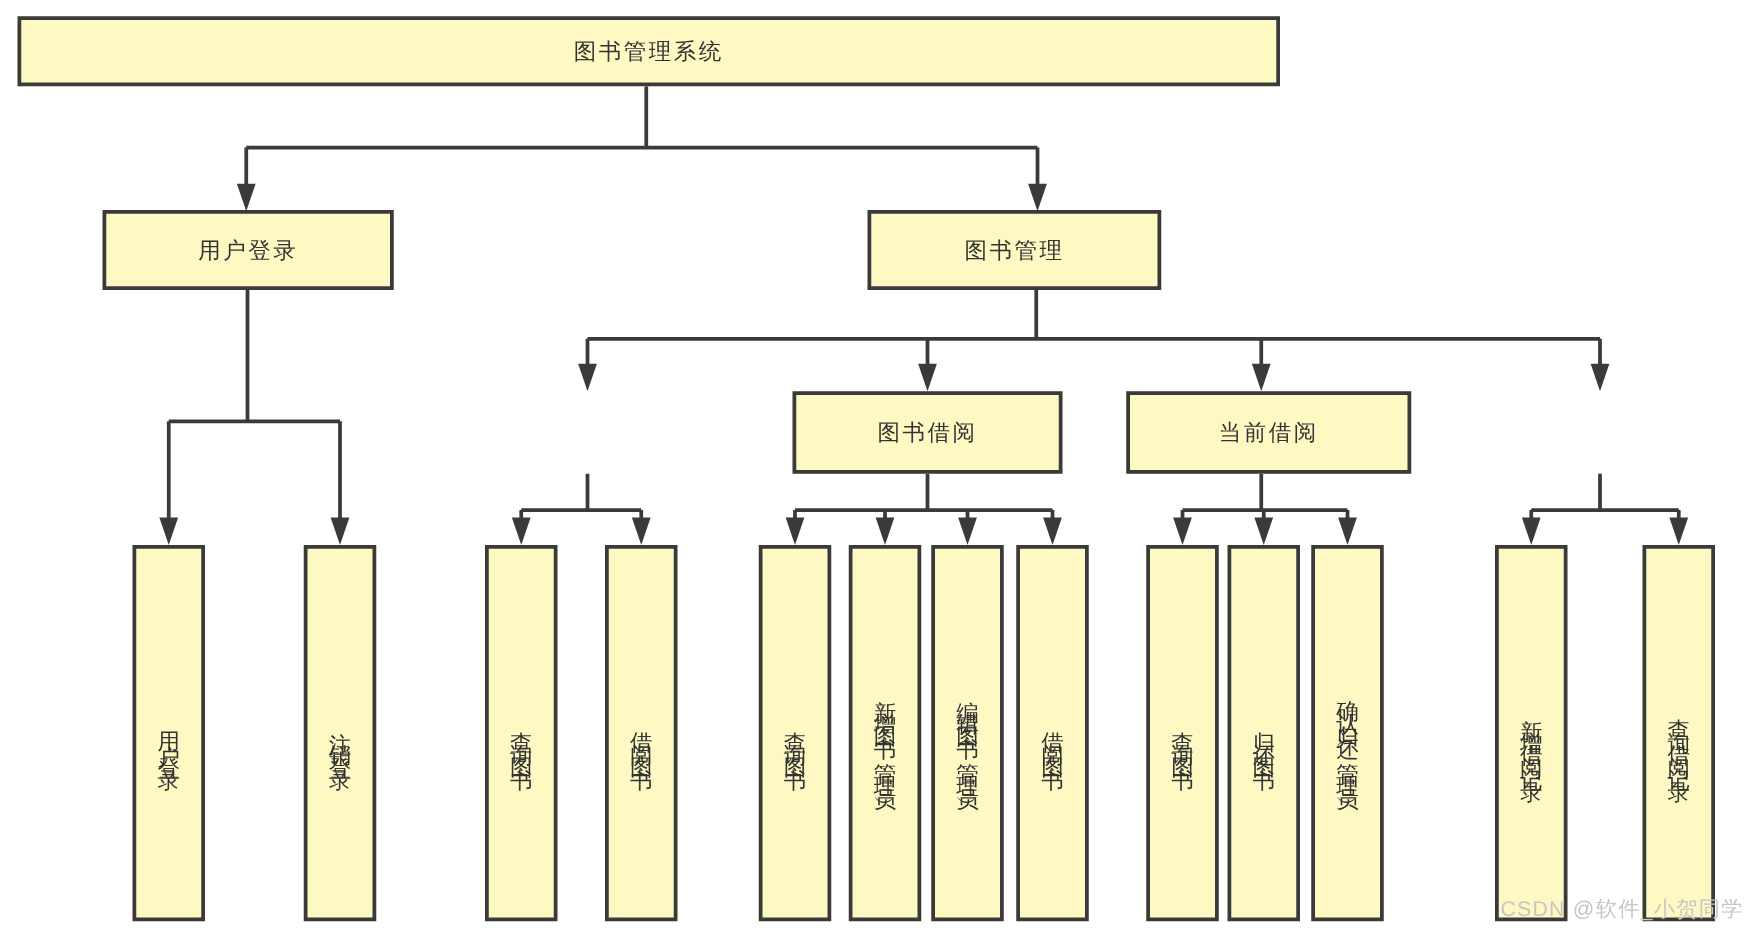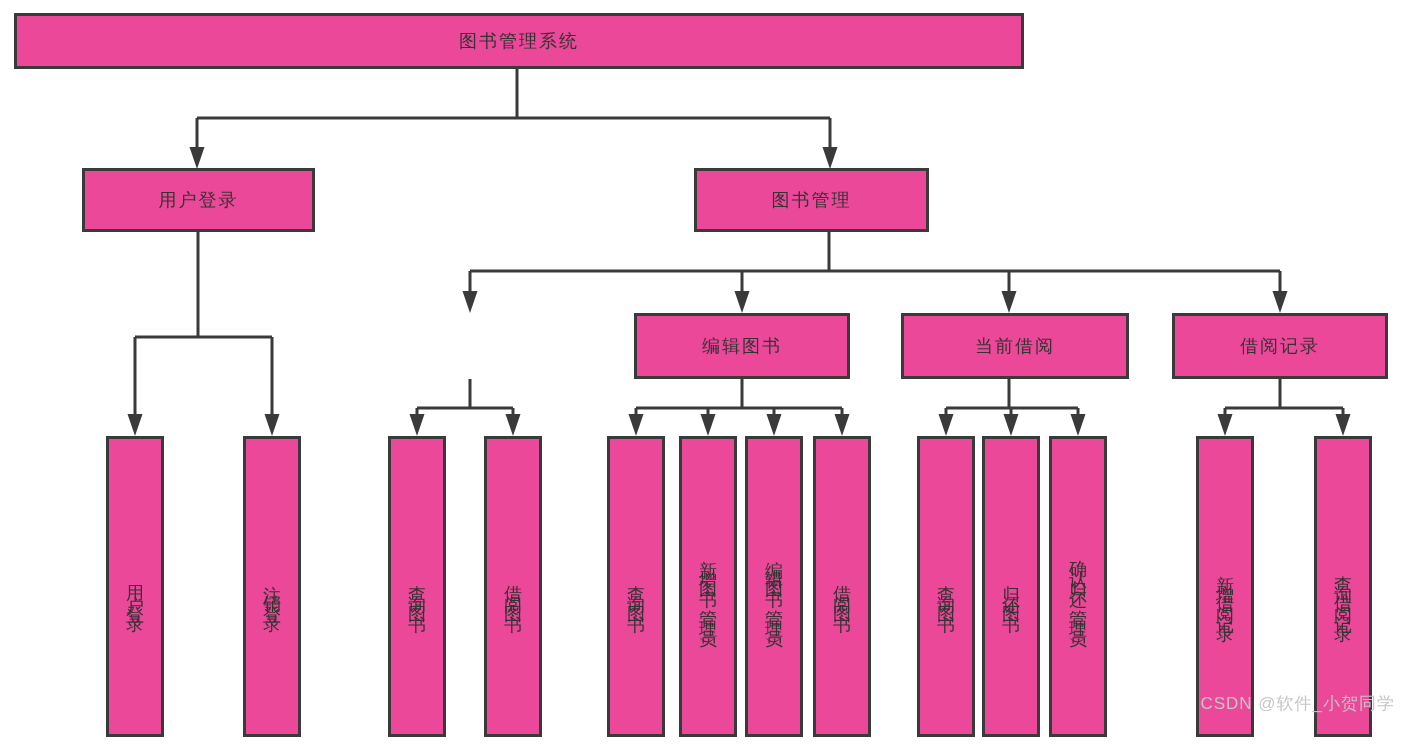--- a/index.html
+++ b/index.html
@@ -17,40 +17,40 @@
     font-family: "Liberation Sans", "DejaVu Sans", sans-serif;
     overflow: hidden;
   }
   svg.wires { position:absolute; left:0; top:0; width:1405px; height:747px; }
   svg.wires path { stroke: var(--line); stroke-width: 3; fill: none; }
   svg.wires polygon { fill: var(--line); }
   .box {
     position: absolute;
     box-sizing: border-box;
     border: 3px solid var(--line);
-    background: #ec4899;
+    background: #fef9c3;
     color: var(--text);
     display: flex;
     align-items: center;
     justify-content: center;
     font-size: 18px;
     letter-spacing: 2px;
     text-align: left;
   }
   .box.v {
     writing-mode: vertical-rl;
     text-orientation: mixed;
     letter-spacing: 10px;
     line-height: 1;
     padding-top: 8px;
   }
   .watermark {
     position: absolute;
     right: 10px;
-    top: 692px;
+    top: 716px;
     font-size: 17px;
     color: var(--wm);
     letter-spacing: 1px;
     z-index: 5;
     white-space: nowrap;
   }
 </style>
 </head>
 <body>
 
@@ -93,23 +93,22 @@
     <polygon points="1070.5,414 1085.5,414 1078,436"></polygon>
     <polygon points="1217.5,414 1232.5,414 1225,436"></polygon>
     <polygon points="1335.5,414 1350.5,414 1343,436"></polygon>
   </svg>
 
   <div class="box" style="left:14px; top:13px; width:1010px; height:56px;">图书管理系统</div>
 
   <div class="box" style="left:82px; top:168px; width:233px; height:64px;">用户登录</div>
   <div class="box" style="left:694px; top:168px; width:235px; height:64px;">图书管理</div>
 
-  <div class="box" style="left:634px; top:313px; width:216px; height:66px;">编辑图书</div>
+  <div class="box" style="left:634px; top:313px; width:216px; height:66px;">图书借阅</div>
   <div class="box" style="left:901px; top:313px; width:228px; height:66px;">当前借阅</div>
-  <div class="box" style="left:1172px; top:313px; width:216px; height:66px;">借阅记录</div>
 
   <div class="box v" style="left:106px; top:436px; width:58px; height:301px;">用户登录</div>
   <div class="box v" style="left:243px; top:436px; width:58px; height:301px;">注销登录</div>
   <div class="box v" style="left:388px; top:436px; width:58px; height:301px;">查询图书</div>
   <div class="box v" style="left:484px; top:436px; width:58px; height:301px;">借阅图书</div>
   <div class="box v" style="left:607px; top:436px; width:58px; height:301px;">查询图书</div>
   <div class="box v" style="left:679px; top:436px; width:58px; height:301px;">新增图书（管理员）</div>
   <div class="box v" style="left:745px; top:436px; width:58px; height:301px;">编辑图书（管理员）</div>
   <div class="box v" style="left:813px; top:436px; width:58px; height:301px;">借阅图书</div>
   <div class="box v" style="left:917px; top:436px; width:58px; height:301px;">查询图书</div>

